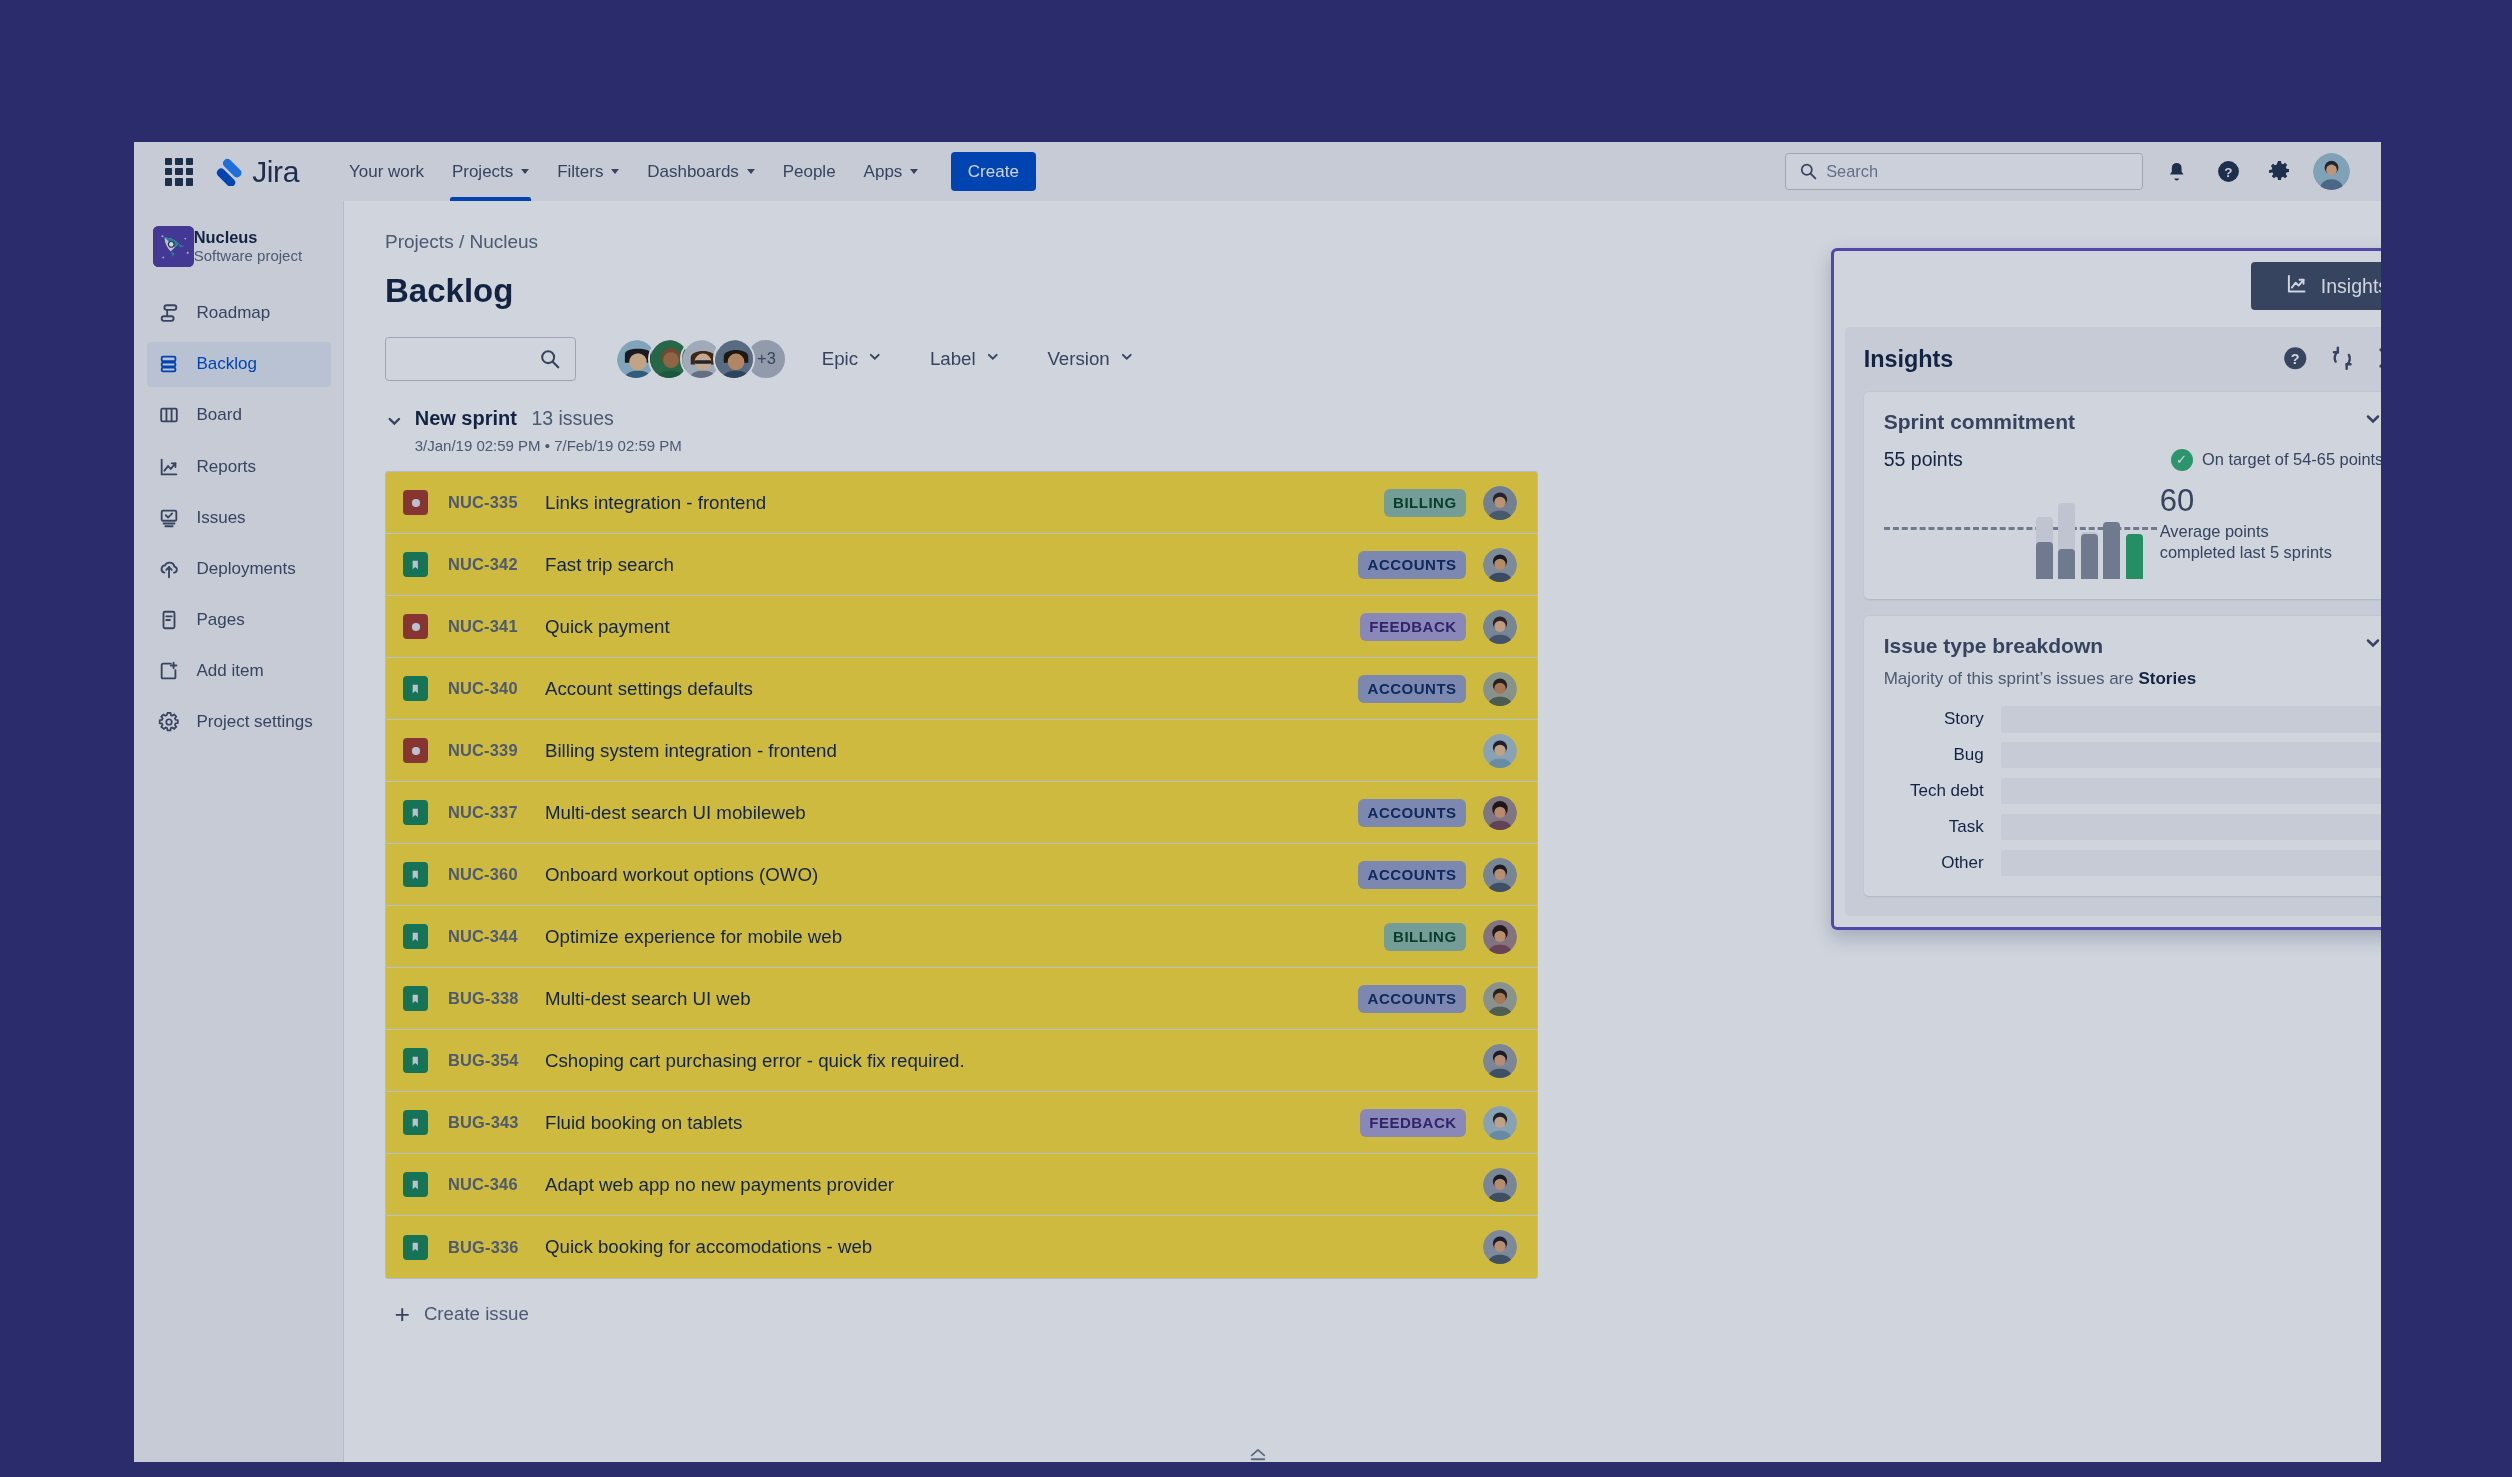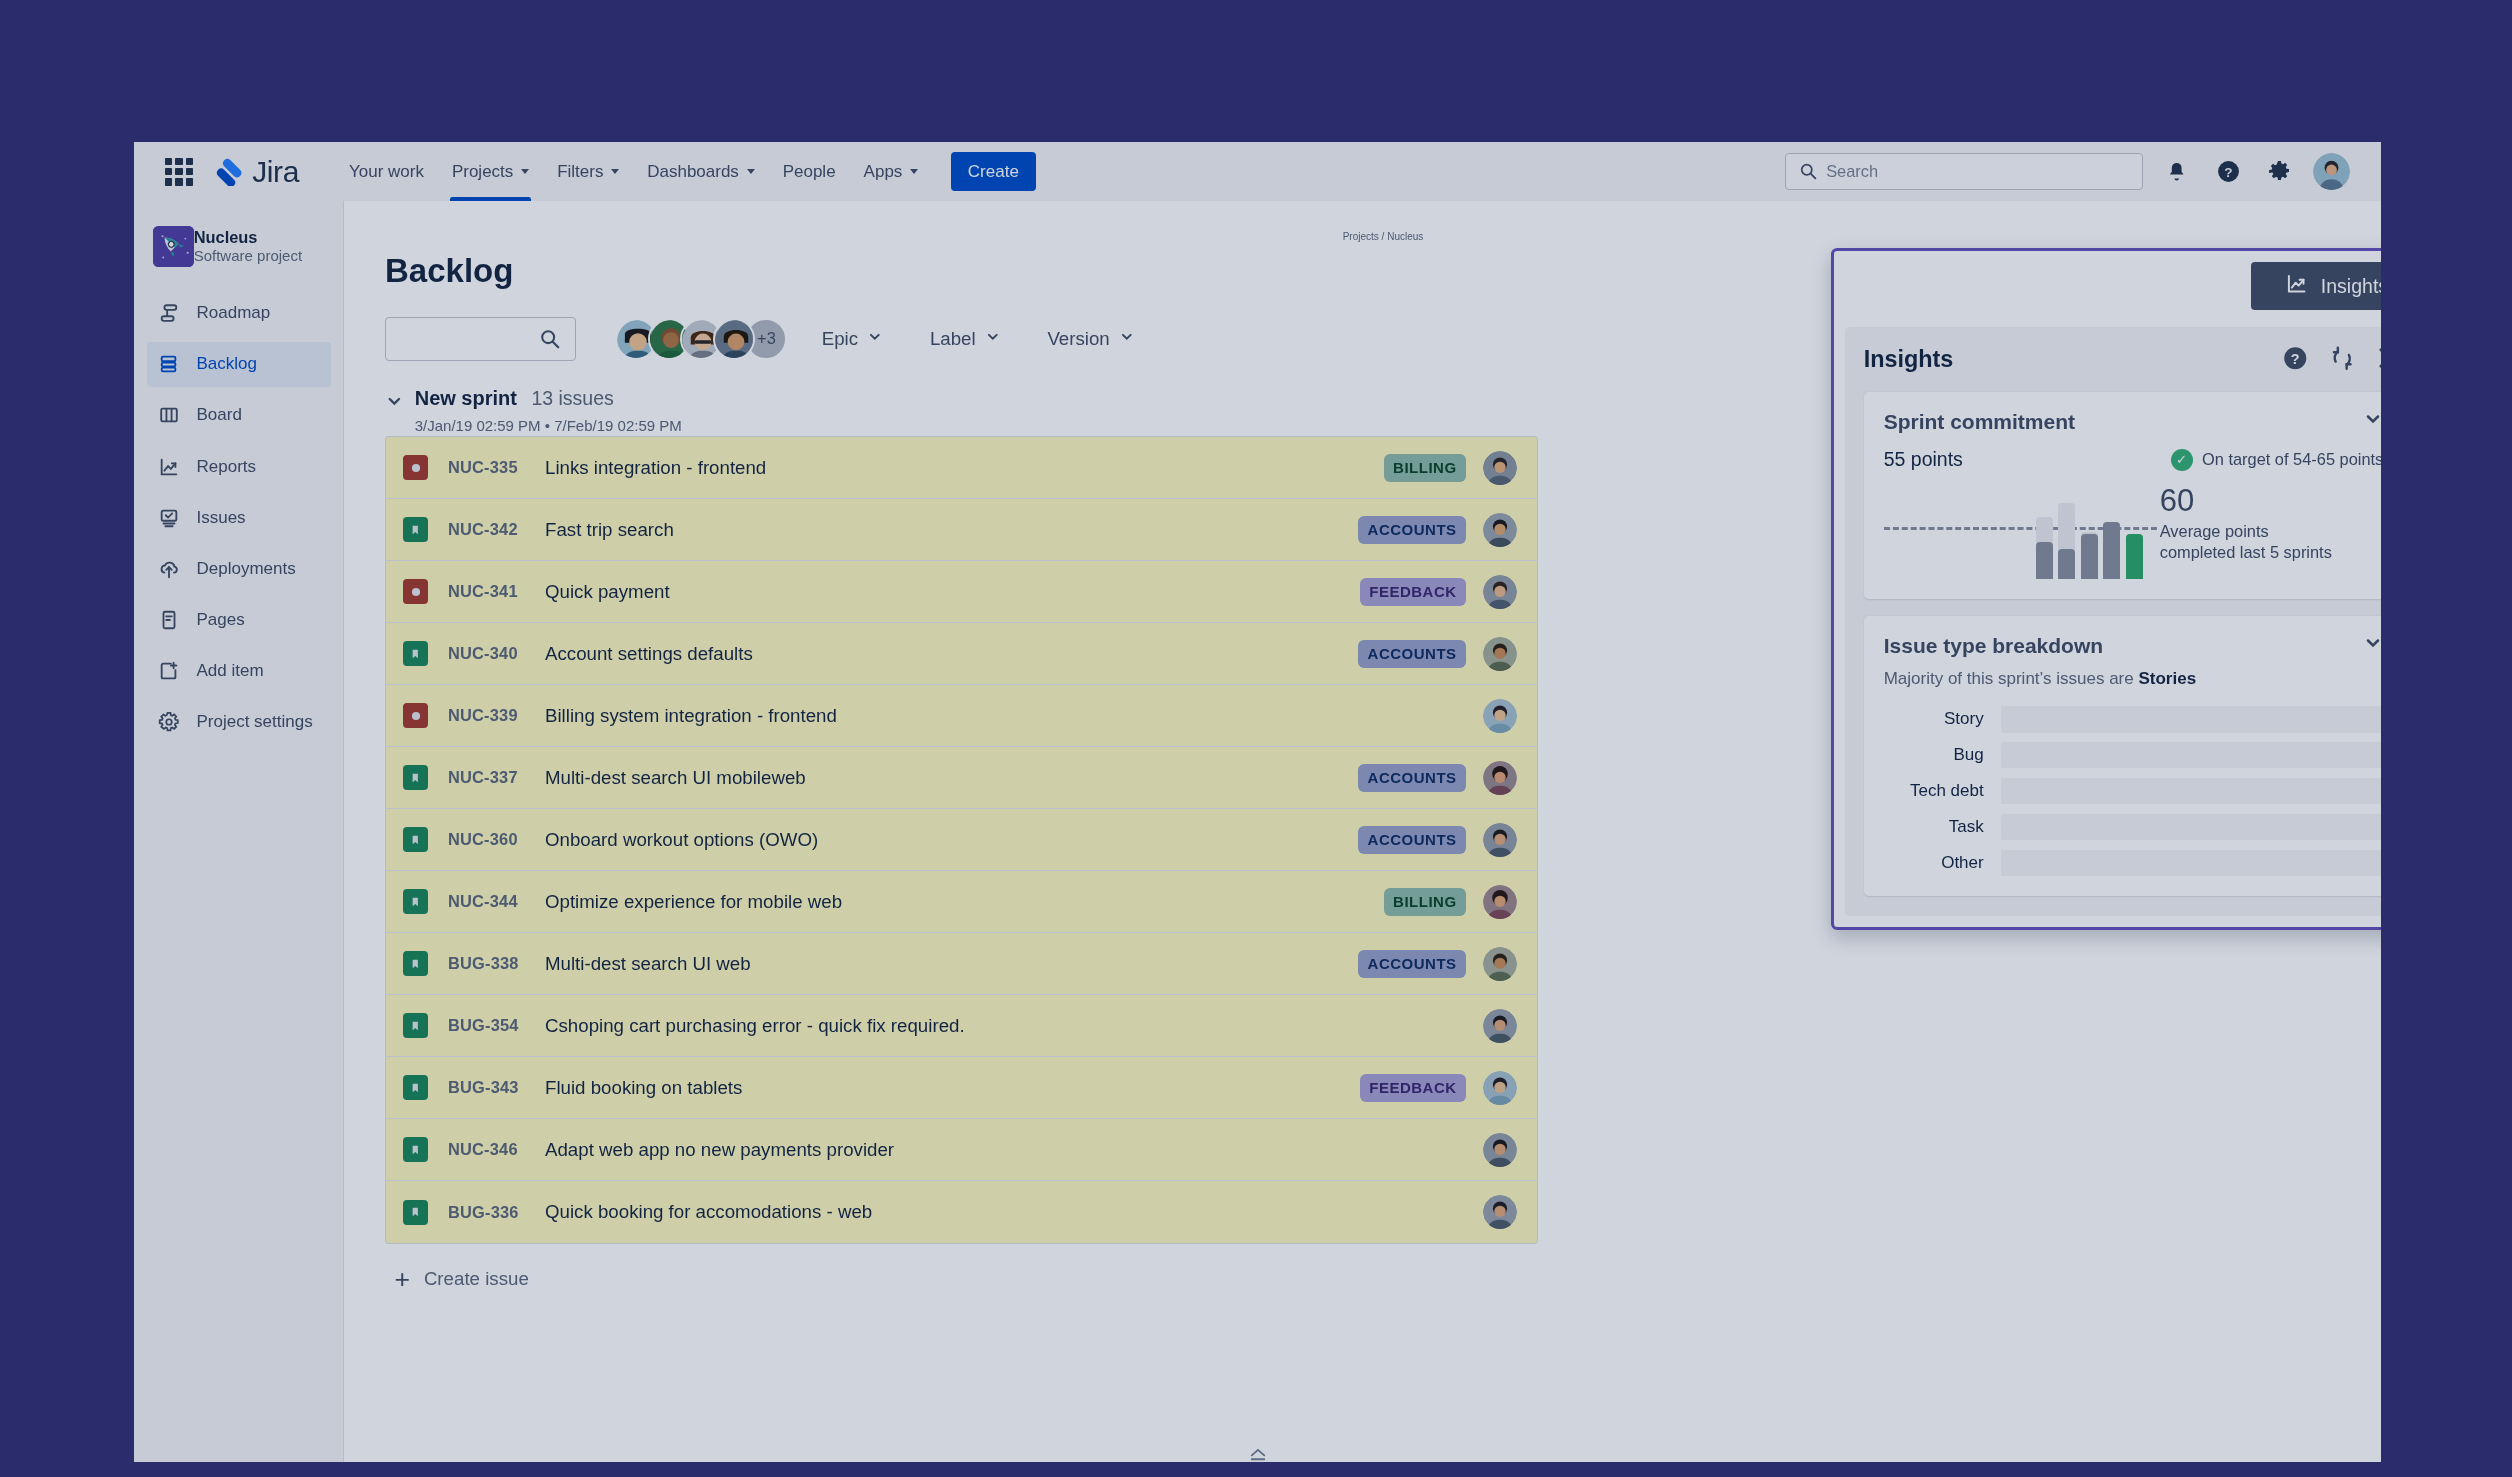--- a/index.html
+++ b/index.html
@@ -79,21 +79,21 @@
   .side-item {
     display:flex; align-items:center; gap:15.6px;
     height:45px; padding: 0 11px; border-radius:3.9px; margin-bottom:6.2px; cursor:pointer;
     font-size:17px; color:#42526e;
   }
   .side-item.active { background:#e4eaf3; color:#0052cc; }
   .side-item .sico { width:23.4px;height:23.4px;flex:0 0 23.4px; display:flex;align-items:center;justify-content:center;}
 
   
   .main { flex:1; min-width:0; background:#fff; position:relative; padding: 30px 0 0 41px; z-index:1;}
-  .crumb { font-size:10px; color:#5e6c84; margin-bottom:10px;text-align:center;}
+  .crumb { font-size:19px; color:#5e6c84; margin-bottom:19px;}
   .page-title { font-size:33px; color:#172b4d; font-weight:600; margin-bottom: 26.5px;}
   .filters { display:flex; align-items:center; gap: 14px; margin-bottom:26.5px;}
   .filter-search { width:191px;height:44px;border:1.6px solid #c1c7d0;border-radius:3.9px; display:flex;align-items:center;justify-content:flex-end; padding:0 14px; }
   .avstack { display:flex; align-items:center; margin-left:25px;}
   .avstack .av { width:42px;height:42px;border-radius:50%;margin-left:-9.4px;border:2.3px solid #fff; overflow:hidden; position:relative;}
   .avstack .av:first-child{margin-left:0;}
   .avmore { width:42px;height:42px;border-radius:50%;margin-left:-9.4px;border:2.3px solid #fff;background:#b3bac5;color:#42526e;font-size:16.4px;display:flex;align-items:center;justify-content:center;}
   .fdrop { display:flex;align-items:center;gap:9.4px; font-size:18.7px;color:#42526e; padding:7.8px 12.5px; margin-left:7.8px; cursor:pointer;}
 
   
@@ -106,21 +106,21 @@
   .sp-right { margin-left:auto; display:flex; align-items:center; gap:9.4px; padding-top: 1.6px;}
   .pill { min-width:39px;height:30px;border-radius:15px;display:flex;align-items:center;justify-content:center;font-size:16.4px;padding:0 11px;}
   .pill.grey{background:#b6bdca;color:#172b4d;}
   .pill.blue{background:#0052cc;color:#fff;}
   .pill.green{background:#00654a;color:#fff;}
   .start-btn{background:#0a49a5;color:#e9eef5;font-size:18.7px;border-radius:3.9px;padding:10px 20px;cursor:pointer;}
   .more-btn{width:48px;height:42px;border-radius:3.9px;background:rgba(9,30,66,0.06);display:flex;align-items:center;justify-content:center;gap:6.2px;cursor:pointer;}
   .more-btn i{width:7.8px;height:7.8px;border-radius:50%;background:#253858;display:block;}
 
   
-  .issues { margin-top: 2px; border:0.8px solid #dfe1e6; border-radius:3.1px; width: 1153px; background:#fef9c3;}
+  .issues { margin-top: 17px; border:0.8px solid #dfe1e6; border-radius:3.1px; width: 1153px; background:#fde047;}
   .issue-row { display:flex; align-items:center; height:62px; padding: 0 20px 0 17px; border-bottom:0.8px solid #e6e8ec; }
   .issue-row:last-child{border-bottom:none;}
   .itype { width:25px;height:25px;border-radius:3.9px;flex:0 0 25px;display:flex;align-items:center;justify-content:center;margin-right:20px;}
   .itype.bug { background:#a63f3a; }
   .itype.story { background:#1c8a62; }
   .ikey { font-size:16.4px; font-weight:bold; color:#5e6c84; width:97px; flex:0 0 97px; letter-spacing:0.2px;}
   .isum { font-size:18.7px; color:#172b4d; white-space:nowrap; overflow:hidden;}
   .irest { margin-left:auto; display:flex; align-items:center; gap:17px; }
   .lbl { font-size:15px; font-weight:bold; letter-spacing:0.5px; border-radius:6px; padding:5.5px 9.4px;}
   .lbl.accounts{background:#9aa4cc;color:#10316b;}

